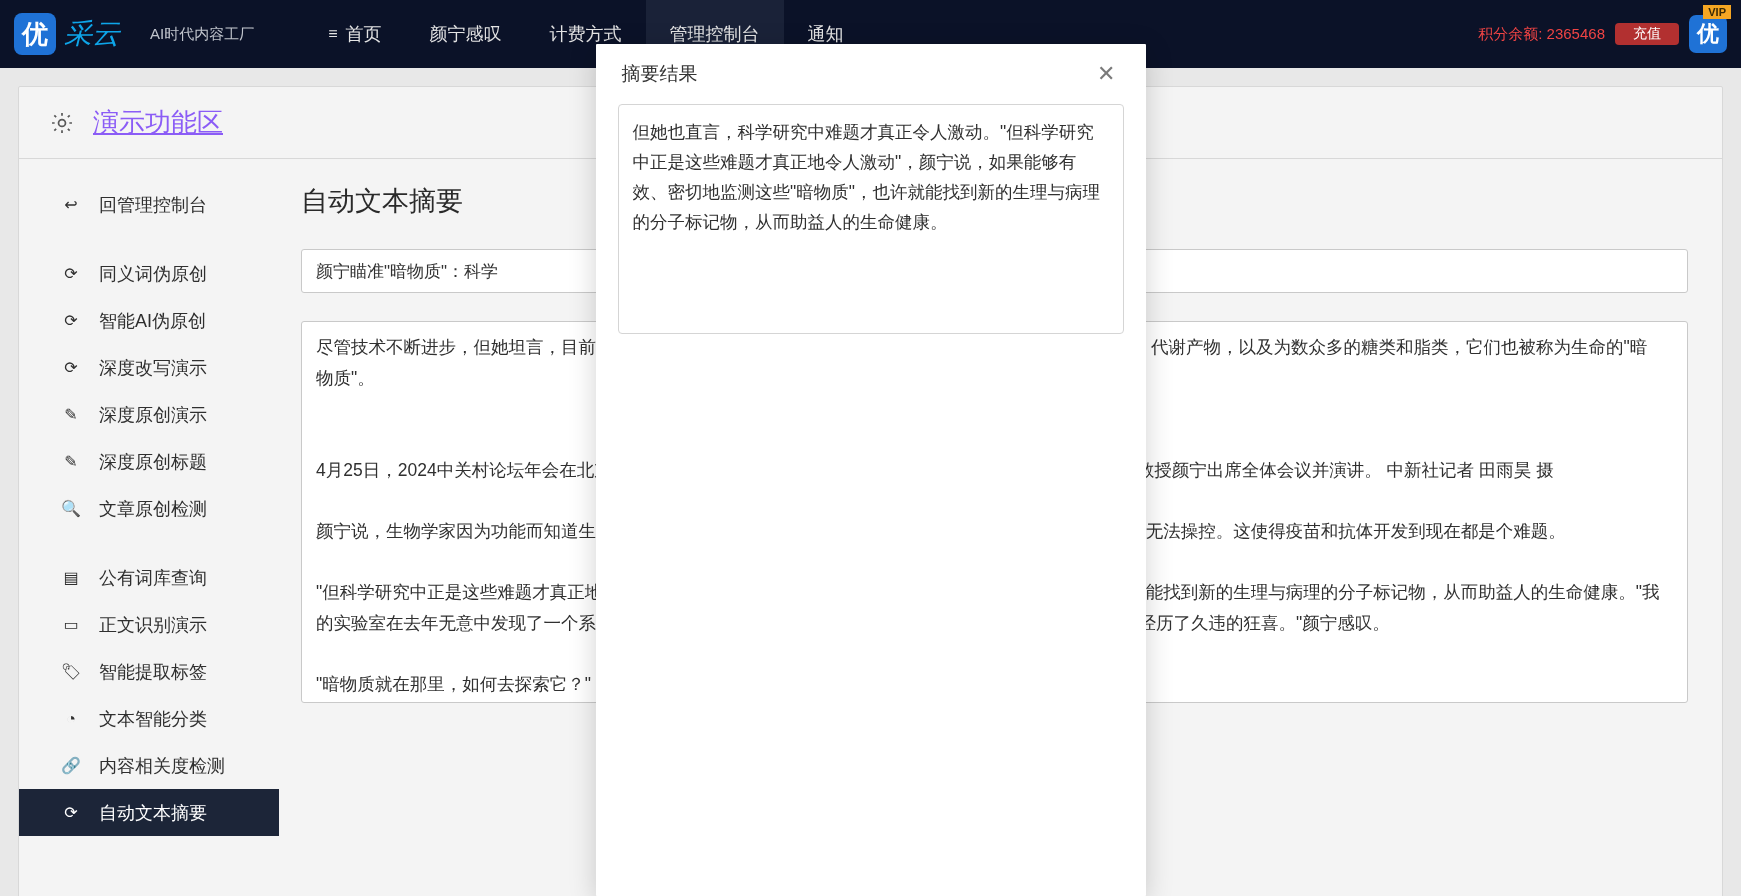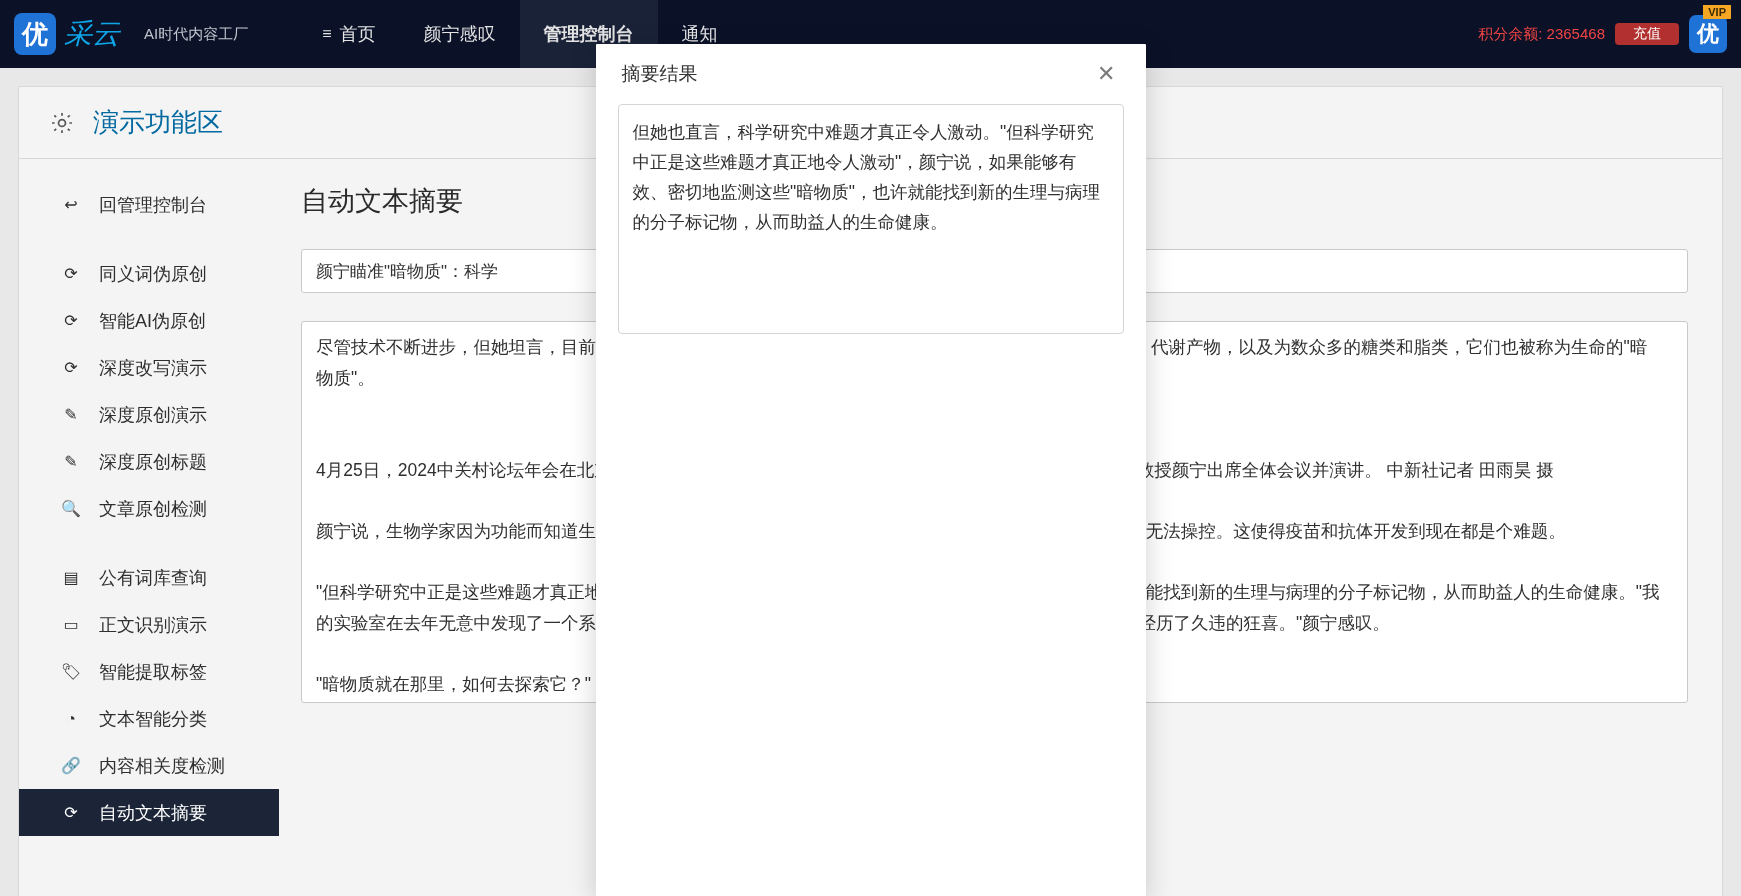--- a/index.html
+++ b/index.html
@@ -3,36 +3,36 @@
 <meta charset="utf-8">
 <style>
 * { margin:0; padding:0; box-sizing:border-box; font-family:"Microsoft YaHei","PingFang SC",sans-serif; }
 body { background:#e8e8e8; width:1741px; height:896px; overflow:hidden; position:relative; }
 
 
 .header { height:68px; background:#0b1228; display:flex; align-items:center; color:#fff; padding:0 14px; }
 .logo-block { display:flex; align-items:center; gap:8px; margin-right:22px; }
 .logo-badge { width:42px; height:42px; background:#1f72d6; border-radius:8px; display:flex; align-items:center; justify-content:center; font-size:26px; font-weight:bold; color:#fff;}
 .logo-text { font-size:28px; font-weight:500; color:#0ea5e9; font-style:italic;}
-.tagline { font-size:15px; color:#c0c4cc; margin-left:16px;}
+.tagline { font-size:15px; color:#c0c4cc; margin-left:22px;}
 .nav { display:flex; gap:0; margin-left:28px; }
 .nav-item { padding:0 24px; height:68px; display:flex; align-items:center; gap:8px; color:#e4e4e4; font-size:18px; cursor:pointer; }
-.nav-item.active { background:#1a2238;font-weight:bold; }
+.nav-item.active { background:#1a2238; }
 .nav-icon { font-size:16px; }
 .right-info { margin-left:auto; display:flex; align-items:center; gap:10px; }
 .points { font-size:15px; color:#ef4444;}
 .recharge { background:#b23030; color:#fff; padding:2px 18px; border-radius:4px; font-size:14px; cursor:pointer;}
 .mini-logo { position:relative; width:38px; height:38px; background:#1f72d6; border-radius:7px; display:flex; align-items:center; justify-content:center; font-size:22px; font-weight:bold;}
 .vip-tag { position:absolute; top:-10px; right:-4px; background:#f5a623; color:#3a2a05; font-size:11px; font-weight:bold; padding:1px 5px; border-radius:0;}
 
 
 .panel { margin:18px; background:#f4f4f4; border:1px solid #d8d8d8; border-radius:2px; height:820px; overflow:hidden;}
 .panel-header { height:72px; display:flex; align-items:center; padding:0 30px; border-bottom:1px solid #d8d8d8;}
 .gear { width:26px; height:26px; margin-right:18px; color:#585858;}
-.panel-title { font-size:26px; color:#0369a1;}
+.panel-title { font-size:26px; color:#8b5cf6;text-decoration:underline;}
 
 .panel-body { display:flex; height:calc(100% - 72px); }
 
 
 .sidebar { width:260px; padding-top:22px; }
 .side-item { height:47px; display:flex; align-items:center; padding-left:42px; gap:18px; color:#2f2f2f; font-size:18px; cursor:pointer;}
 .side-item.active { background:#1c2538; color:#fff; }
 .side-item .ico { width:20px; text-align:center; font-size:16px;}
 .side-sep { height:22px;}
 
@@ -68,20 +68,23 @@
     <div class="tagline">AI时代内容工厂</div>
   </div>
   <div class="nav">
     <div class="nav-item">
         <span class="nav-icon">≡</span>
         <span>首页</span>
       </div>
     <div class="nav-item">
         <span>颜宁感叹</span>
       </div>
+    <div class="nav-item">
+        <span>计费方式</span>
+      </div>
     <div class="nav-item active">
         <span>管理控制台</span>
       </div>
     <div class="nav-item">
         <span>通知</span>
       </div>
   </div>
   <div class="right-info">
     <div class="points">
       <span>积分余额:</span>

